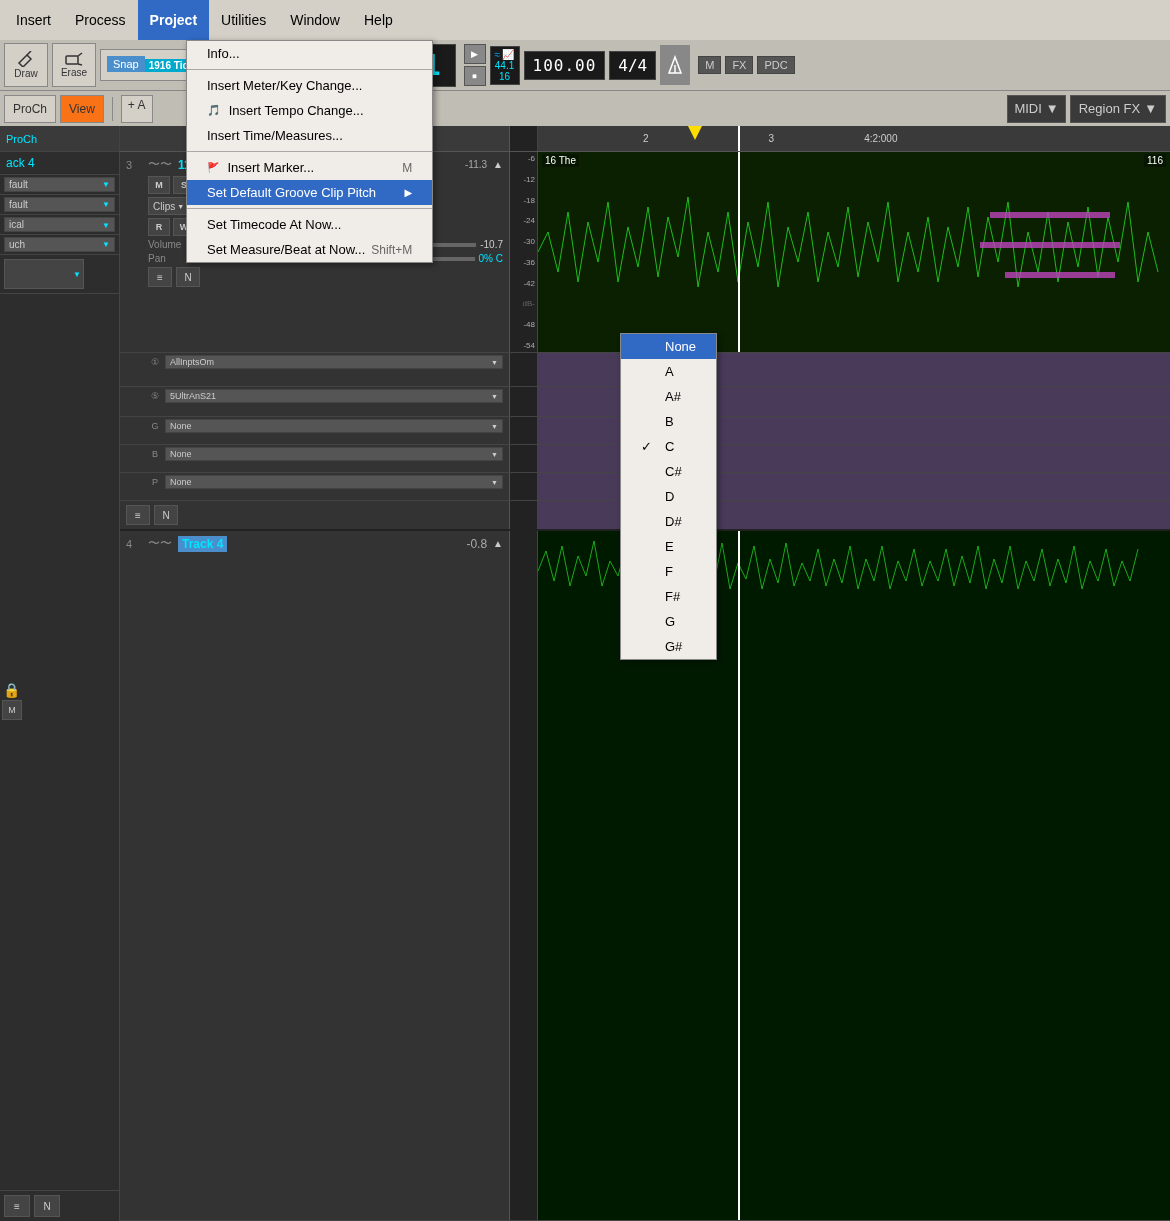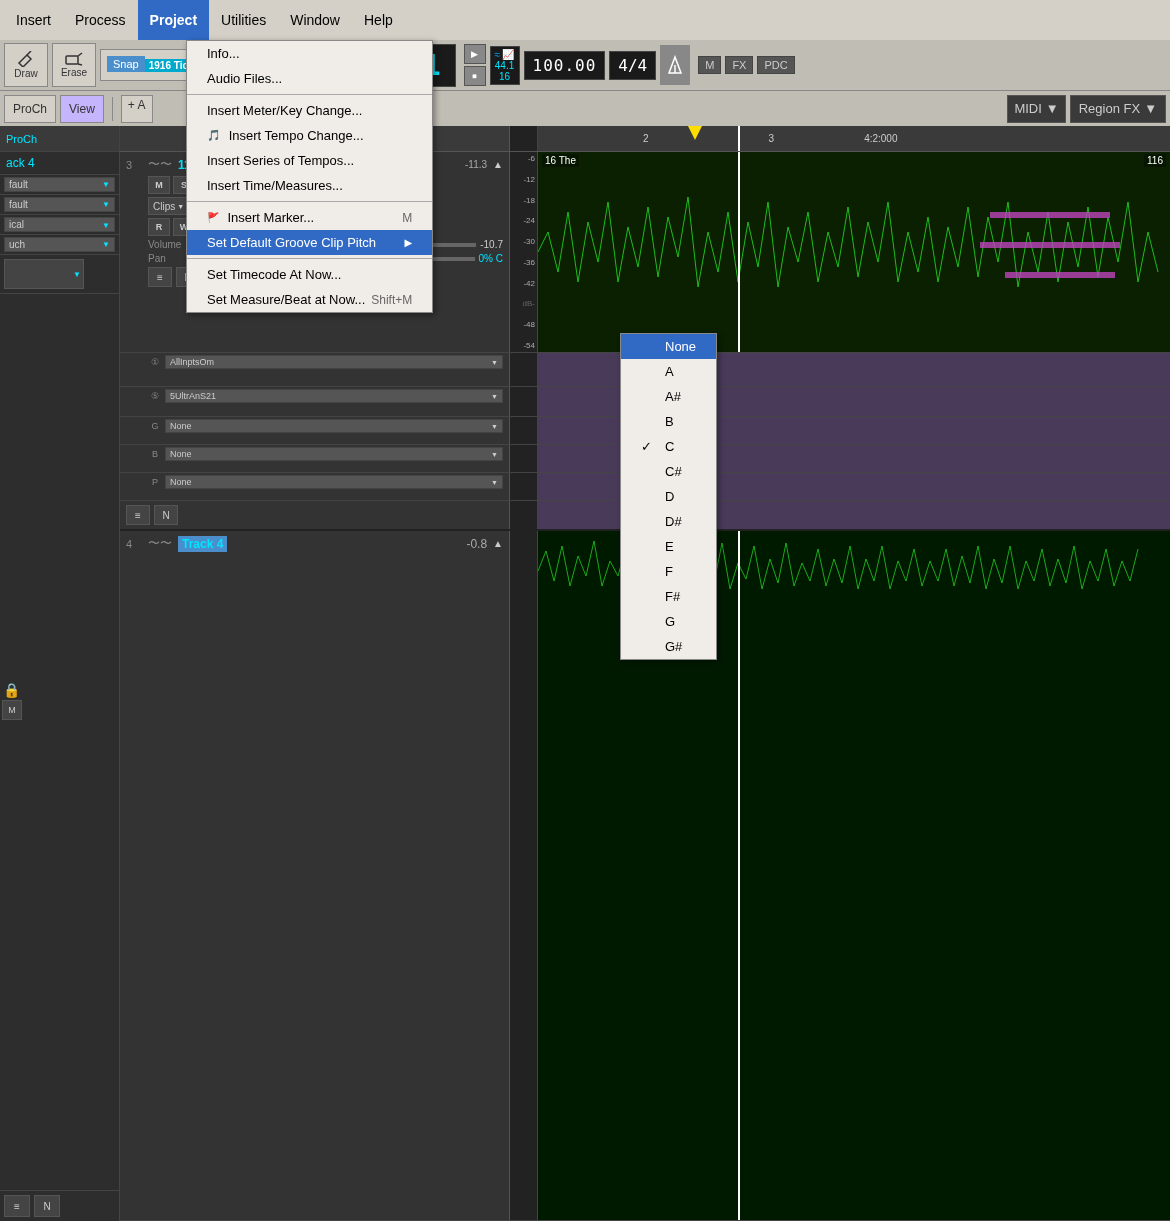--- a/index.html
+++ b/index.html
@@ -161,21 +161,21 @@
       border: 1px solid #888;
       padding: 2px 8px;
       font-size: 12px;
       color: #333;
       cursor: pointer;
       height: 28px;
       display: flex;
       align-items: center;
     }
     .view-btn {
-      background: #c4b5fd;
+      background: #f97316;
       border: 1px solid #888;
       padding: 2px 8px;
       font-size: 12px;
       color: #333;
       cursor: pointer;
       height: 28px;
       display: flex;
       align-items: center;
     }
     .add-btn {
@@ -633,33 +633,27 @@
 
 <div style="position:absolute;left:2px;top:680px;width:20px;height:20px;display:flex;align-items:center;justify-content:center;color:#888;font-size:14px;z-index:50;">🔒</div>
 
 <div style="position:absolute;left:2px;top:700px;width:20px;height:20px;background:#444;border:1px solid #555;display:flex;align-items:center;justify-content:center;font-size:9px;color:#ccc;cursor:pointer;z-index:50;">M</div>
 
 <div class="dropdown-overlay" style="left:186px;top:40px;">
   <div class="menu-popup">
     <div class="menu-item">
       <span>Info...</span>
     </div>
-    <div class="menu-item">
-      <span>Audio Files...</span>
-    </div>
     <div class="menu-separator"></div>
     <div class="menu-item">
       <span>Insert Meter/Key Change...</span>
     </div>
     <div class="menu-item">
       <span style="font-size:11px;margin-right:2px;">🎵</span>
       <span>Insert Tempo Change...</span>
-    </div>
-    <div class="menu-item">
-      <span>Insert Series of Tempos...</span>
     </div>
     <div class="menu-item">
       <span>Insert Time/Measures...</span>
     </div>
     <div class="menu-separator"></div>
     <div class="menu-item">
       <span style="font-size:10px;color:#666;margin-right:2px;">🚩</span>
       <span>Insert Marker...</span>
       <span class="shortcut">M</span>
     </div>

